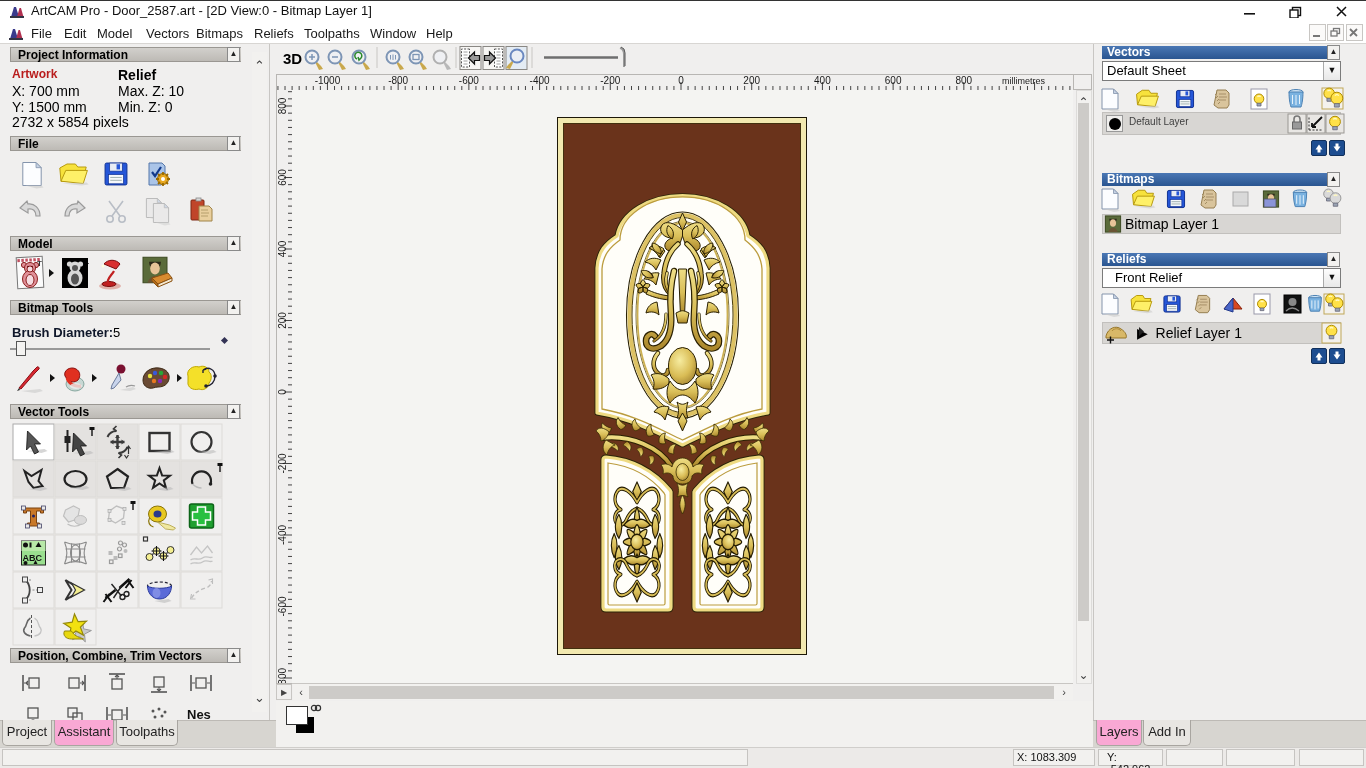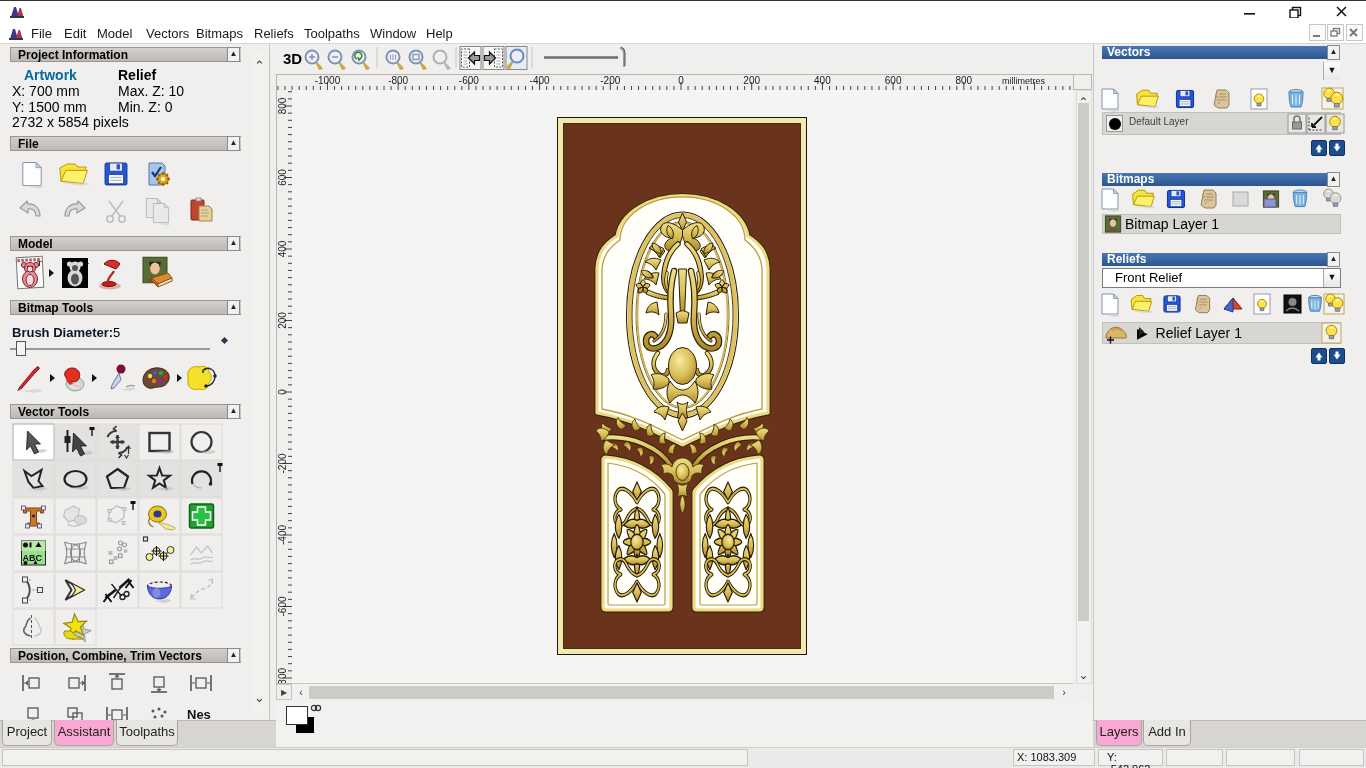--- a/index.html
+++ b/index.html
@@ -43,20 +43,21 @@
 </head>
 <body>
 <div id="stage">
 
 <div class="abs" id="titlebar"></div>
 <svg class="abs" style="left:9px;top:4px" width="16" height="16" viewBox="0 0 16 16">
   <path d="M2 13 L5 3 L7 3 L10 13 Z" fill="#3a3a8c"></path>
   <path d="M8 13 L10.5 4 L12 4 L14.5 13 Z" fill="#b03050"></path>
   <rect x="1" y="12" width="14" height="2" fill="#334"></rect>
 </svg>
+<div class="abs" id="titletext" style="left:31px;top:3px">ArtCAM Pro - Door_2587.art - [2D View:0 - Bitmap Layer 1]</div>
 
 <svg class="abs" style="left:1240px;top:4px" width="112" height="14" viewBox="0 0 112 14">
   <rect x="4" y="9" width="11" height="1.6" fill="#111"></rect>
   <rect x="52.5" y="3.5" width="8" height="8" fill="none" stroke="#111" stroke-width="1.4"></rect>
   <rect x="50" y="6" width="8" height="8" fill="#fff" stroke="#111" stroke-width="1.4"></rect>
   <path d="M97 3 L106 12 M106 3 L97 12" stroke="#111" stroke-width="1.5"></path>
 </svg>
 
 <div class="abs" id="menubar"></div>
 <svg class="abs" style="left:8px;top:26px" width="16" height="16" viewBox="0 0 16 16">
@@ -88,21 +89,21 @@
 <div class="abs" style="left:0;top:43px;width:1366px;height:1px;background:#d8d6d3"></div>
 
 <div class="abs" id="leftpanel" style="left:0;top:44px;width:270px;height:676px;background:#f0efee;border-right:1px solid #c8c6c3"></div>
 
 <div class="abs sbtrack" style="left:252px;top:52px;width:15px;height:660px"></div>
 <div class="abs chev" style="left:252px;top:58px;width:15px;font-size:13px;color:#444">⌃</div>
 <div class="abs chev" style="left:252px;top:690px;width:15px;font-size:13px;color:#444">⌄</div>
 
 <div class="abs lhead" style="left:10px;top:47px;">Project Information</div>
 <div class="abs lhbtn" style="left:227px;top:47px;">▲</div>
-<div class="abs" style="left:24px;top:67px;font-size:14px;font-weight:bold;color:#0369a1">Artwork</div>
+<div class="abs" style="left:12px;top:67px;font-size:12px;font-weight:bold;color:#b91c1c">Artwork</div>
 <div class="abs" style="left:118px;top:67px;font-size:14px;font-weight:bold;color:#000">Relief</div>
 <div class="abs" style="left:12px;top:83px;font-size:14px;color:#000">X: 700 mm</div>
 <div class="abs" style="left:118px;top:83px;font-size:14px;color:#000">Max. Z: 10</div>
 <div class="abs" style="left:12px;top:99px;font-size:14px;color:#000">Y: 1500 mm</div>
 <div class="abs" style="left:118px;top:99px;font-size:14px;color:#000">Min. Z: 0</div>
 <div class="abs" style="left:12px;top:114px;font-size:14px;color:#000">2732 x 5854 pixels</div>
 
 <div class="abs lhead" style="left:10px;top:136px;">File</div>
 <div class="abs lhbtn" style="left:227px;top:136px;">▲</div>
 <svg class="abs" style="left:0;top:44px" width="270" height="676" viewBox="0 0 270 676">
@@ -848,20 +849,21 @@
             <path d="M80,475 L84.5,467 L80,459 L75.5,467 Z"></path>
           </g>
         </g>
 </svg>
     </div>
 
 <div class="abs" id="rightpanel" style="left:1093px;top:44px;width:273px;height:676px;background:#f0efee;border-left:1px solid #c8c6c3"></div>
 
 <div class="abs bhead" style="left:1102px;top:46px;">Vectors</div>
 <div class="abs lhbtn" style="left:1327px;top:45px;">▲</div>
+<div class="abs combo" style="left:1102px;top:61px;width:239px;">Default Sheet</div>
 <div class="abs combobtn" style="left:1323px;top:62px;">▼</div>
 <div class="abs layerrow" style="left:1102px;top:112px;width:239px;height:23px"></div>
 <div class="abs" style="left:1106px;top:115px;width:17px;height:17px;background:#efeeec;border:1px solid #999"></div>
 <div class="abs" style="left:1108.5px;top:117.5px;width:12px;height:12px;background:#000;border-radius:50%"></div>
 <div class="abs" style="left:1129px;top:116px;font-size:10px;color:#404040">Default Layer</div>
 
 <div class="abs bhead" style="left:1102px;top:173px;">Bitmaps</div>
 <div class="abs lhbtn" style="left:1327px;top:172px;">▲</div>
 <div class="abs layerrow" style="left:1102px;top:214px;width:239px;height:20px"></div>
 <div class="abs" style="left:1125px;top:216px;font-size:14px;color:#000">Bitmap Layer 1</div>

